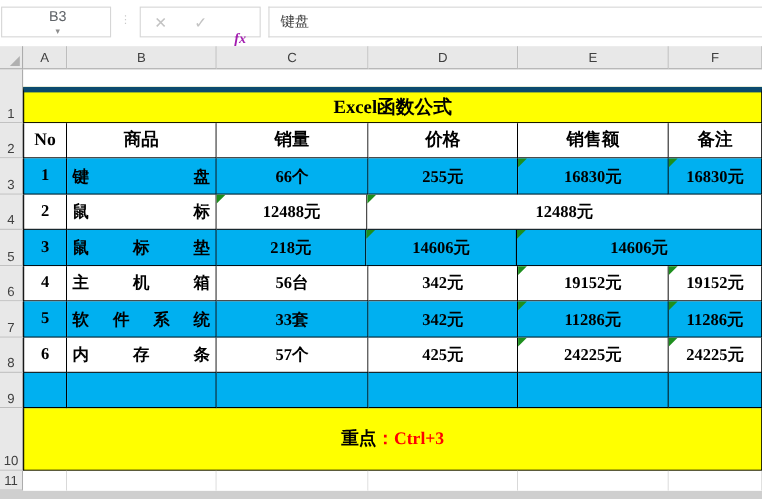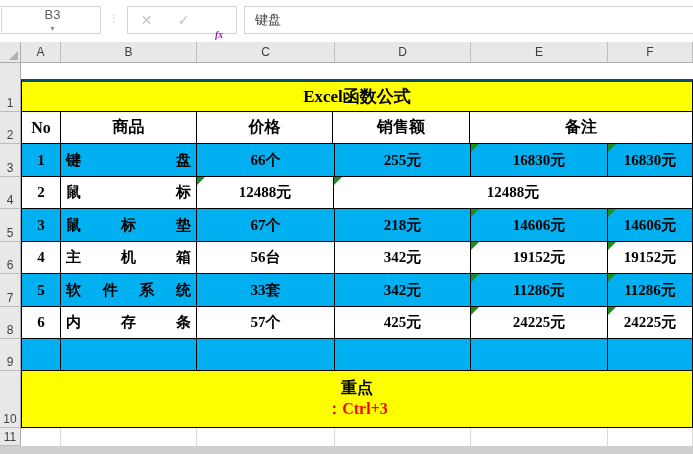--- a/index.html
+++ b/index.html
@@ -17,21 +17,21 @@
     display:flex;align-items:center;justify-content:space-between;padding:0 5px 0 8px;
     color:#5f6368;font-size:13px;background:#fff;flex-direction:column;
   }
   .dd-icon{color:#8d8d8d;font-size:8px;line-height:1;}
   .dots{width:26px;text-align:center;color:#c9c9c9;font-size:10px;line-height:26px;letter-spacing:0;}
   .fbtns{
     width:110px;height:28px;border:1px solid #d6d6d6;box-sizing:border-box;background:#fff;
     display:flex;align-items:center;justify-content:space-around;
   }
   .icon-x,.icon-ck{color:#c3c3c3;font-size:14px;font-weight:bold;}
-  .icon-fx{color:#a21caf;font-size:10px;font-style:italic;font-family:"Liberation Serif","DejaVu Serif",serif;font-weight:bold;margin-top:29px;}
+  .icon-fx{color:#a21caf;font-size:13px;font-style:italic;font-family:"Liberation Serif","DejaVu Serif",serif;font-weight:bold;margin-top:29px;}
   .fbar{
     flex:1;height:28px;margin-left:7px;border:1px solid #d6d6d6;border-right:none;box-sizing:border-box;
     display:flex;align-items:center;padding-left:10px;color:#3c3c3c;font-size:13px;background:#fff;
   }
 
   
   .sheet{position:relative;}
   .gr{display:flex;}
   .hdr-row{height:21px;}
   .corner{width:21px;background:#e8e8e8;border-right:1px solid #acacac;border-bottom:1px solid #acacac;box-sizing:border-box;position:relative;}
@@ -49,22 +49,22 @@
   
   .c{
     box-sizing:border-box;border-right:1px solid #000;border-bottom:1px solid #000;background:#fff;
     display:flex;align-items:center;justify-content:center;position:relative;
     font-family:"Liberation Serif","DejaVu Serif",serif;font-weight:bold;color:#000;font-size:15px;
   }
   .first{border-left:1px solid #000;}
   .merged{width:672px;box-sizing:border-box;border-left:1px solid #000;border-right:1px solid #000;border-bottom:1px solid #000;}
   .banner{background:var(--banner-yellow,#FFFF00);display:flex;align-items:center;justify-content:center;
     font-family:"Liberation Serif","DejaVu Serif",serif;font-weight:bold;}
-  .title-cell{border-top:3px solid #0c4a6e;font-size:17px;margin-top:16px;}
-  .footer-cell{font-size:16px;flex-direction:column;}
+  .title-cell{border-top:5px solid #0c4a6e;font-size:17px;margin-top:16px;}
+  .footer-cell{font-size:16px;}
   .red{color:var(--accent-red,#FF0000);}
   .hrow .c{font-size:16px;}
   .rblue .c{background:var(--row-highlight,#00B0F0);}
   .dist{justify-content:space-between;padding:0 5px;}
   .gt{position:absolute;top:0;left:0;width:0;height:0;
     border-top:8px solid var(--indicator-green,#1E8F1E);border-right:8px solid transparent;}
 
   
   .h49{height:49px}.h32{height:32px}.h33{height:33px}.h57{height:57px}.h18{height:18px}
 
@@ -113,20 +113,21 @@
       <div class="rh">1</div>
       <div class="merged banner title-cell">
         <span>Excel函数公式</span>
       </div>
     </div>
 
     <div class="gr h32 hrow">
       <div class="rh">2</div>
       <div class="c wA first">No</div>
       <div class="c wB">商品</div>
+      <div class="c wC">销量</div>
       <div class="c wD">价格</div>
       <div class="c wE">销售额</div>
       <div class="c wF">备注</div>
     </div>
 
     <div class="gr h33 rblue">
       <div class="rh">3</div>
       <div class="c wA first">1</div>
       <div class="c wB dist">
           <span>键</span>
@@ -162,21 +163,20 @@
     </div>
 
     <div class="gr h33 rblue">
       <div class="rh">5</div>
       <div class="c wA first">3</div>
       <div class="c wB dist">
           <span>鼠</span>
           <span>标</span>
           <span>垫</span>
         </div>
-      <div class="c wC">67个</div>
       <div class="c wD">218元</div>
       <div class="c wE">
           <i class="gt"></i>
           <span>14606元</span>
         </div>
       <div class="c wF">
           <i class="gt"></i>
           <span>14606元</span>
         </div>
     </div>

